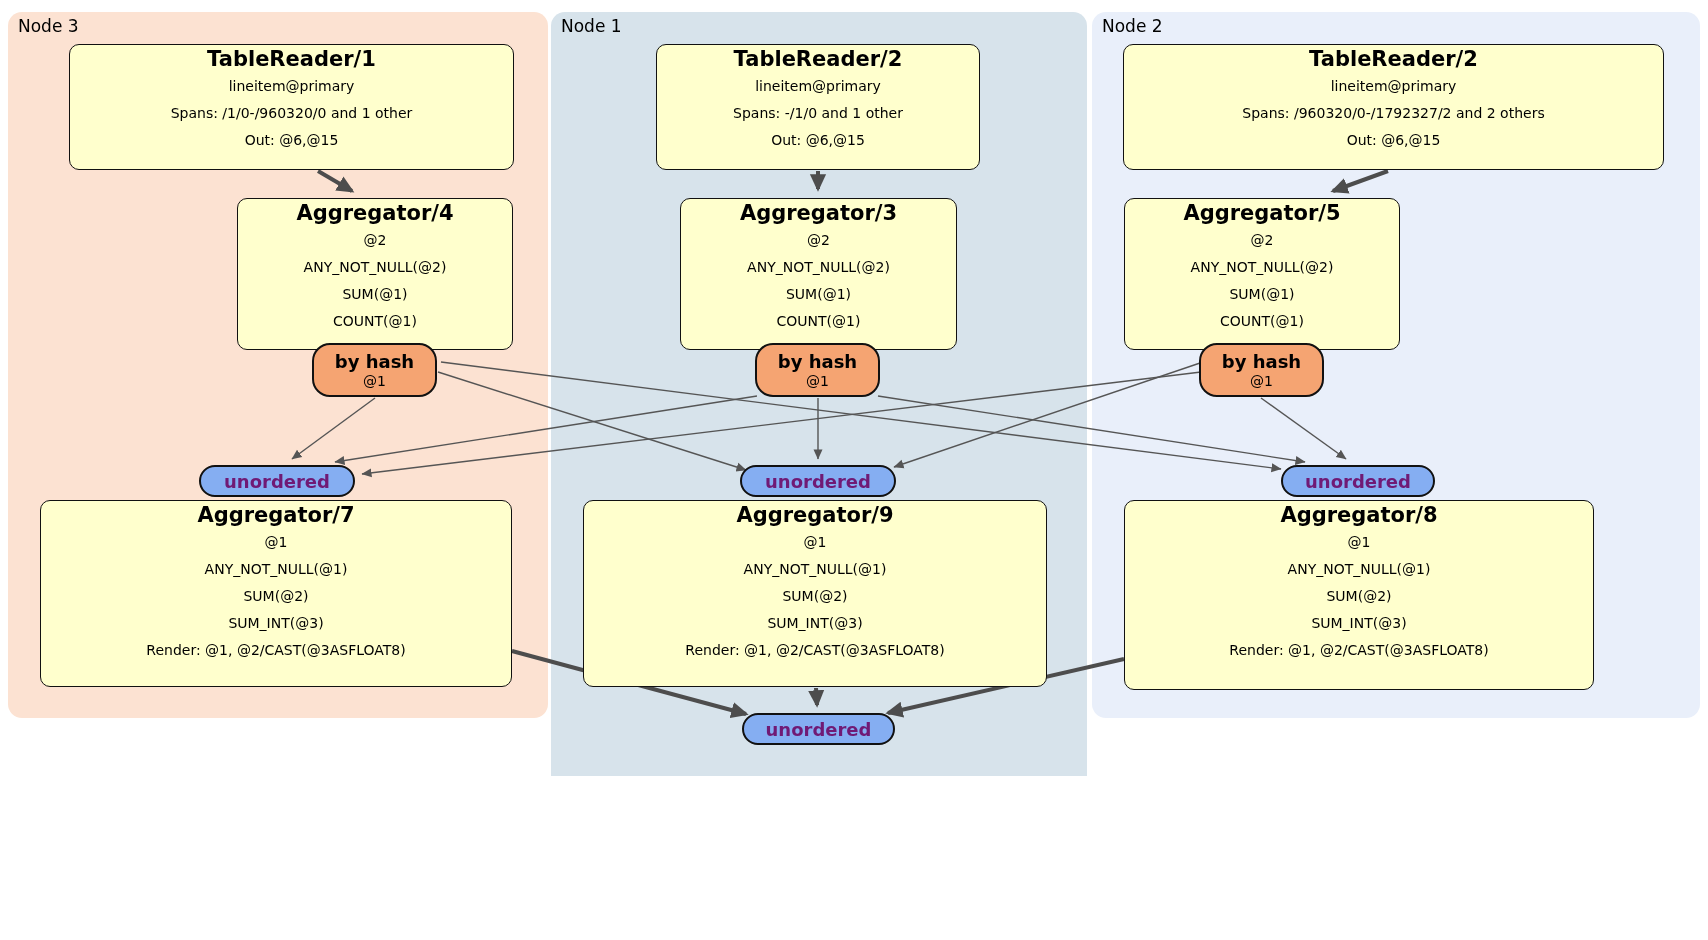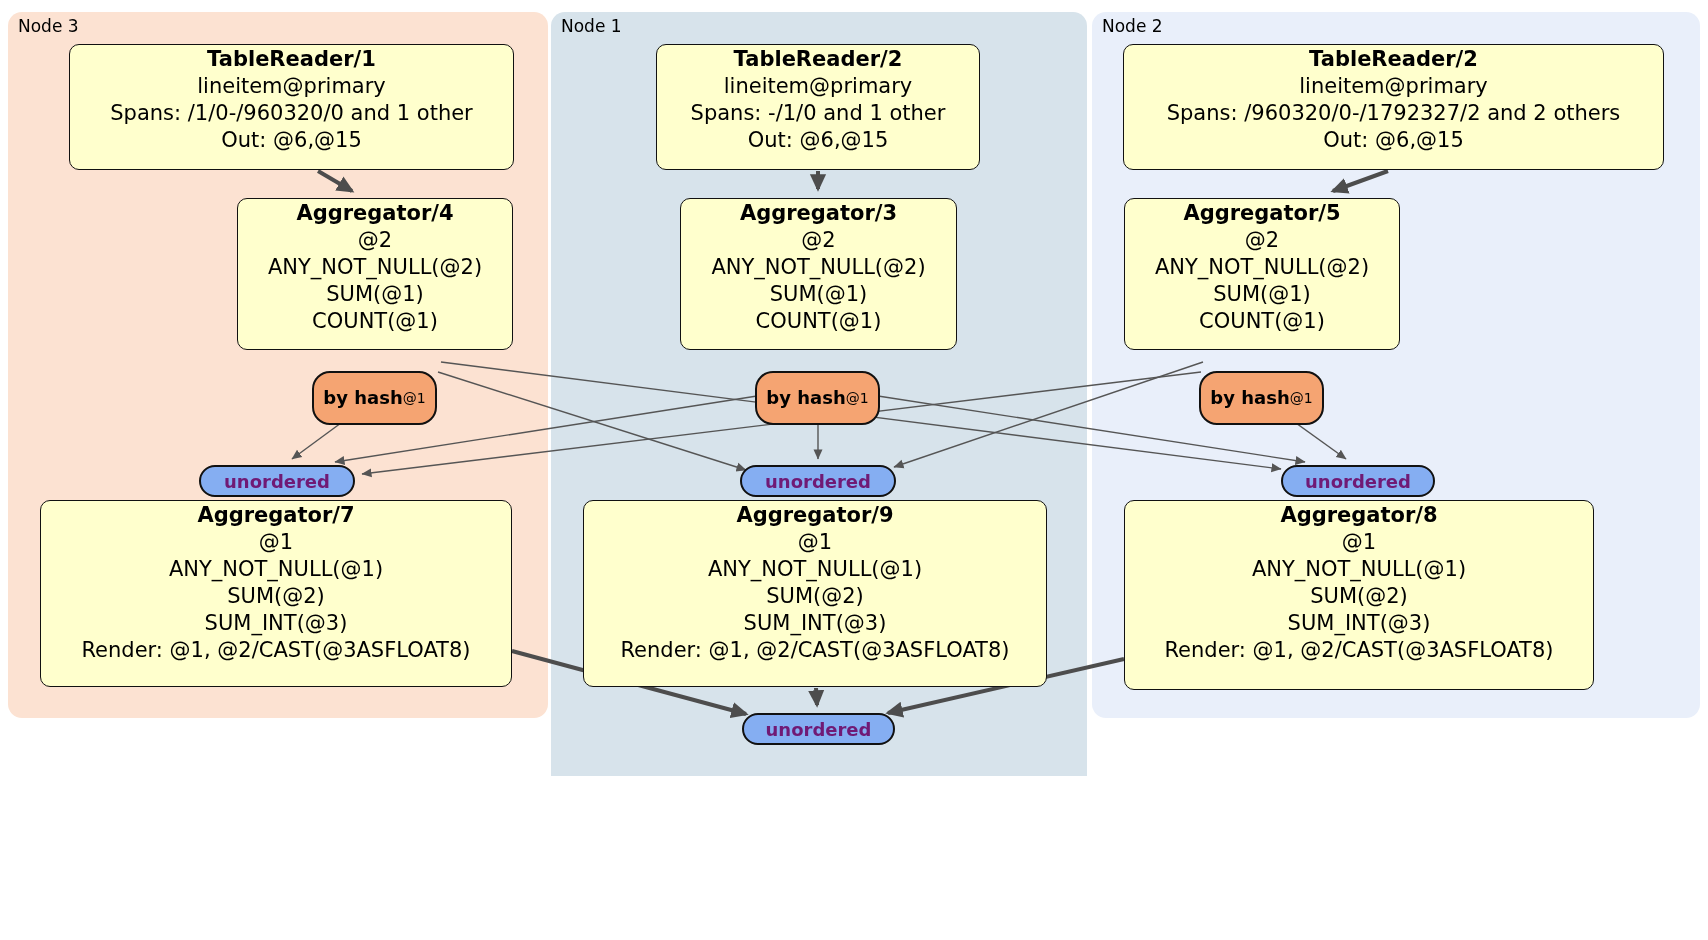--- a/index.html
+++ b/index.html
@@ -60,39 +60,38 @@
     color: #000;
     box-sizing: border-box;
   }
   .ptitle {
     font-size: 21px;
     font-weight: bold;
     line-height: 28px;
     white-space: nowrap;
   }
   .pline {
-    font-size: 21px;
+    font-size: 14px;
     line-height: 27px;
     white-space: nowrap;
   }
   .single .ptitle { font-size: 22px; }
   .router {
     position: absolute;
     z-index: 3;
     background: var(--router_bg);
     border: 2px solid #111;
     border-radius: 18px;
     display: flex;
-    flex-direction: row;
+    flex-direction: column;
     align-items: center;
     justify-content: center;
     text-align: center;
     box-sizing: border-box;
     color: #000;
-    margin-top: 28px;
   }
   .rlabel {
     font-size: 18px;
     font-weight: bold;
     line-height: 22px;
   }
   .rdetail {
     font-size: 14px;
     line-height: 16px;
   }

